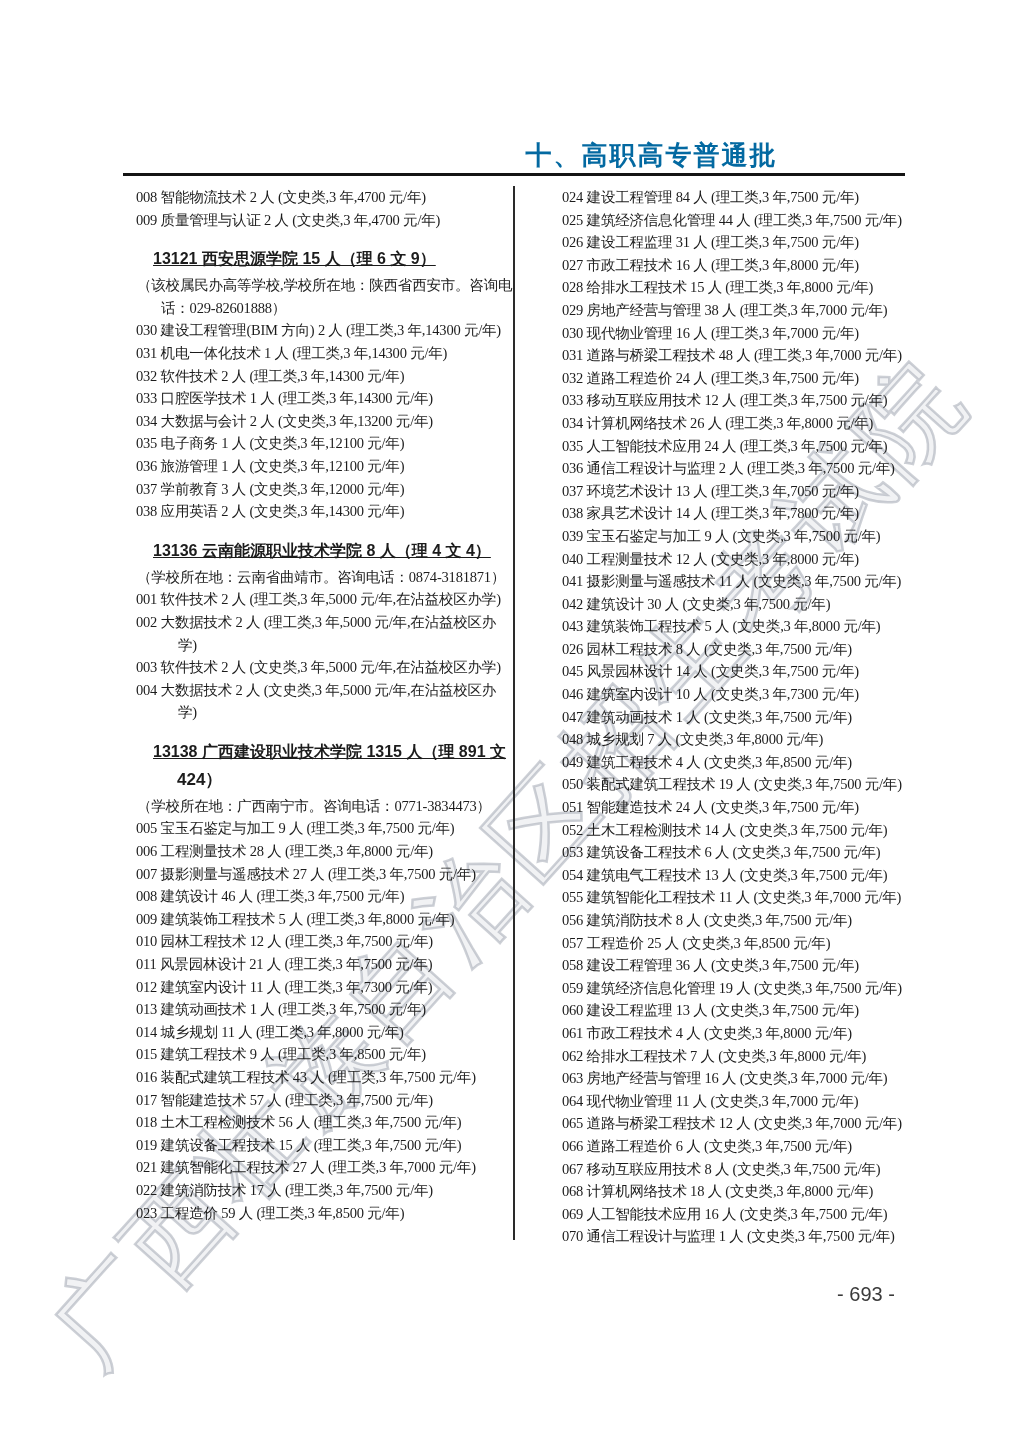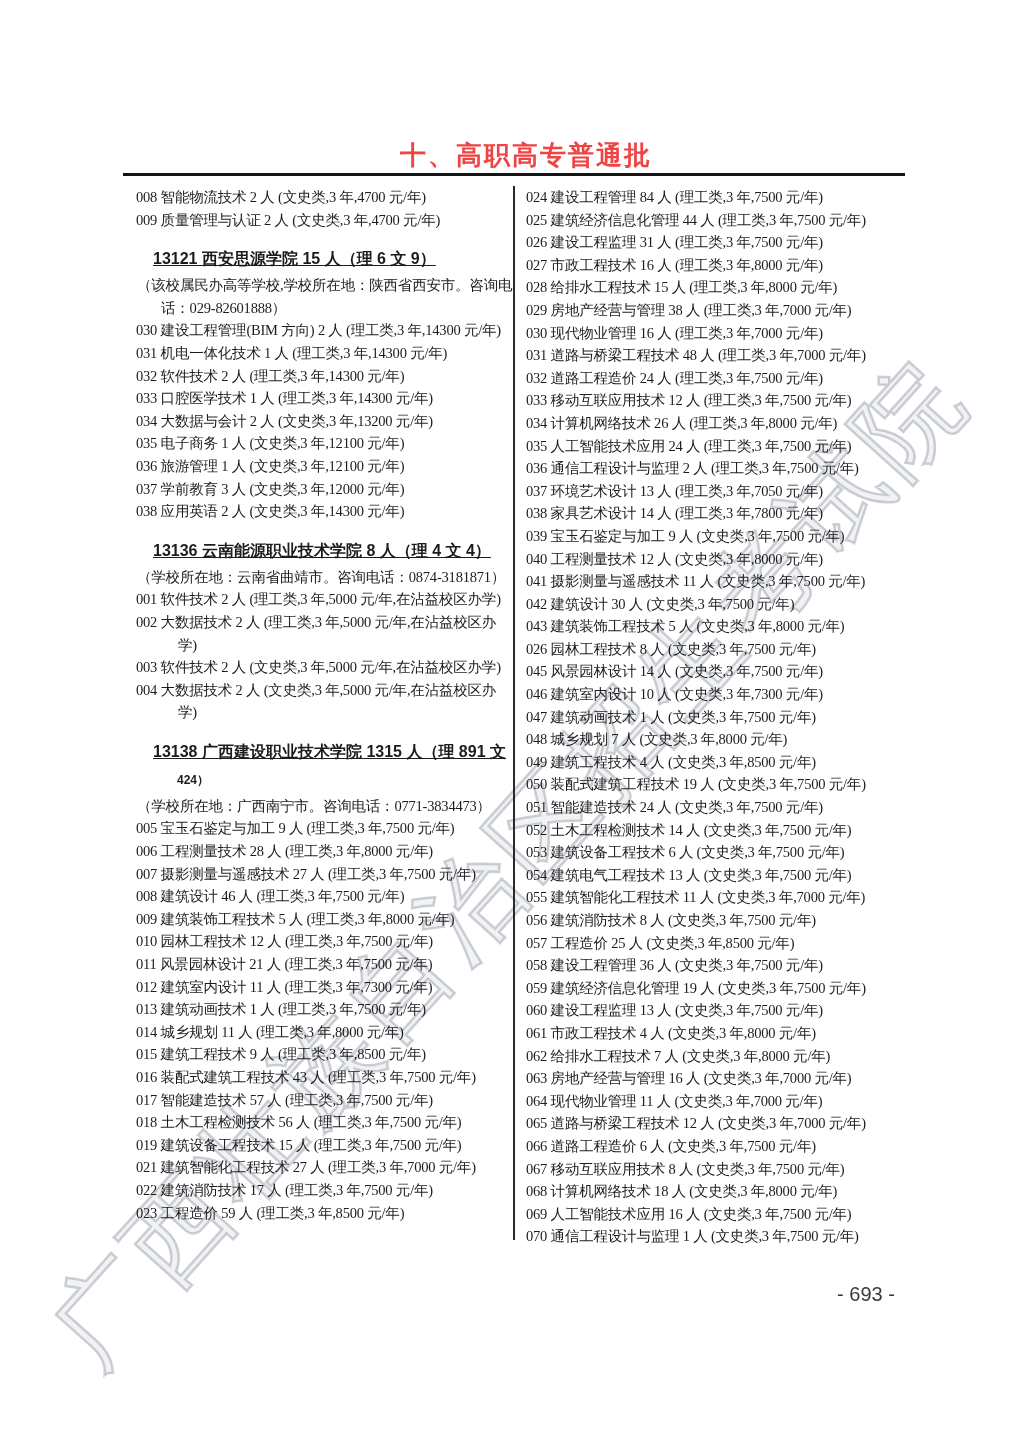--- a/index.html
+++ b/index.html
@@ -14,26 +14,26 @@
     position:relative;
     width:1024px;height:1448px;
     overflow:hidden;
     background:#ffffff;
   }
   
   .page-title{
     position:absolute;
     top:138px;left:400px;width:503px;height:34px;
     line-height:34px;
-    text-align:left;
+    text-align:center;
     font-family:"Liberation Sans","DejaVu Sans",sans-serif;
     font-weight:700;
     font-size:26px;
     letter-spacing:2px;
-    color:#ef4444;
+    color:#0369a1;
   }
   .header-rule{
     position:absolute;
     top:173px;left:123px;width:782px;height:3px;
     background:#141414;
   }
   
   .column-divider{
     position:absolute;
     top:186px;left:513px;width:2px;height:1054px;
@@ -57,21 +57,21 @@
   }
   
   .col{
     position:absolute;
     top:186px;
     z-index:1;
     font-size:14.5px;
     letter-spacing:-0.2px;
   }
   .col-left{left:136px;width:380px;}
-  .col-right{left:526px;width:372px;}
+  .col-right{left:562px;width:372px;}
   .line{
     height:22.6px;line-height:22.6px;
     white-space:nowrap;
   }
   .line.entry{padding-left:0;}
   .line.cont{padding-left:42px;}
   .line.note{padding-left:1px;}
   .line.note2{padding-left:25px;}
   .line.header{
     font-family:"Liberation Sans","DejaVu Sans",sans-serif;
@@ -79,21 +79,21 @@
     font-size:16px;
     letter-spacing:0;
     height:26px;line-height:26px;
     margin:15px 0 2px 0;
     padding-left:17px;
     text-decoration:underline;
   }
   .line.header2{
     font-family:"Liberation Sans","DejaVu Sans",sans-serif;
     font-weight:700;
-    font-size:12px;
+    font-size:17px;
     letter-spacing:0;
     height:26px;line-height:26px;
     margin:0 0 2px 0;
     padding-left:41px;
   }
   
   .page-number{
     position:absolute;
     top:1283px;left:786px;width:160px;height:22px;
     line-height:22px;

